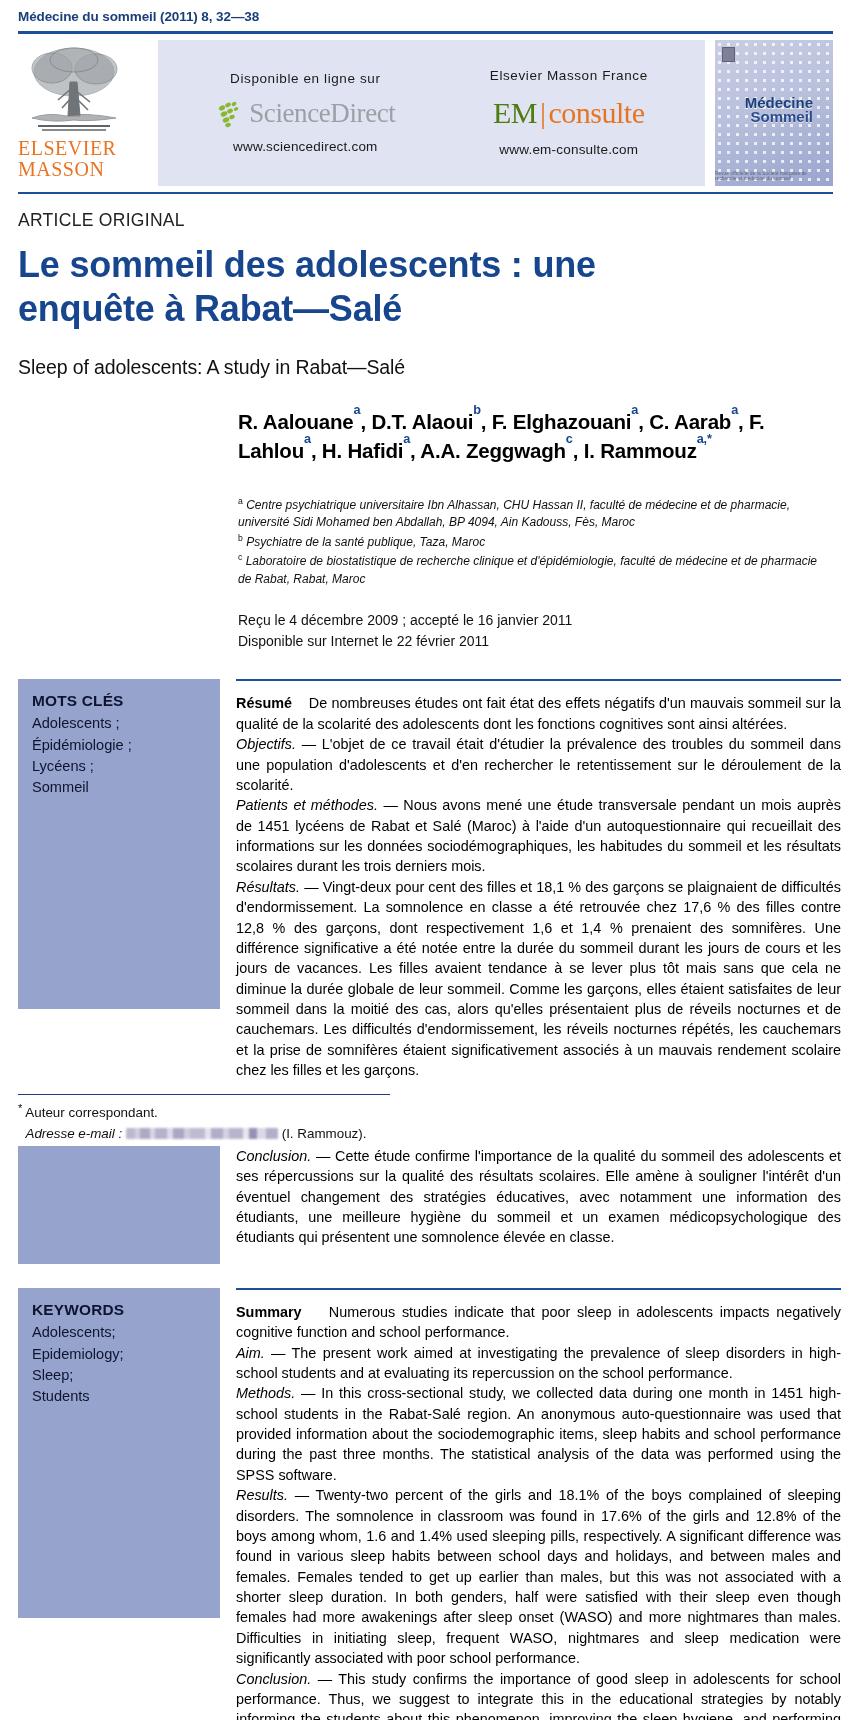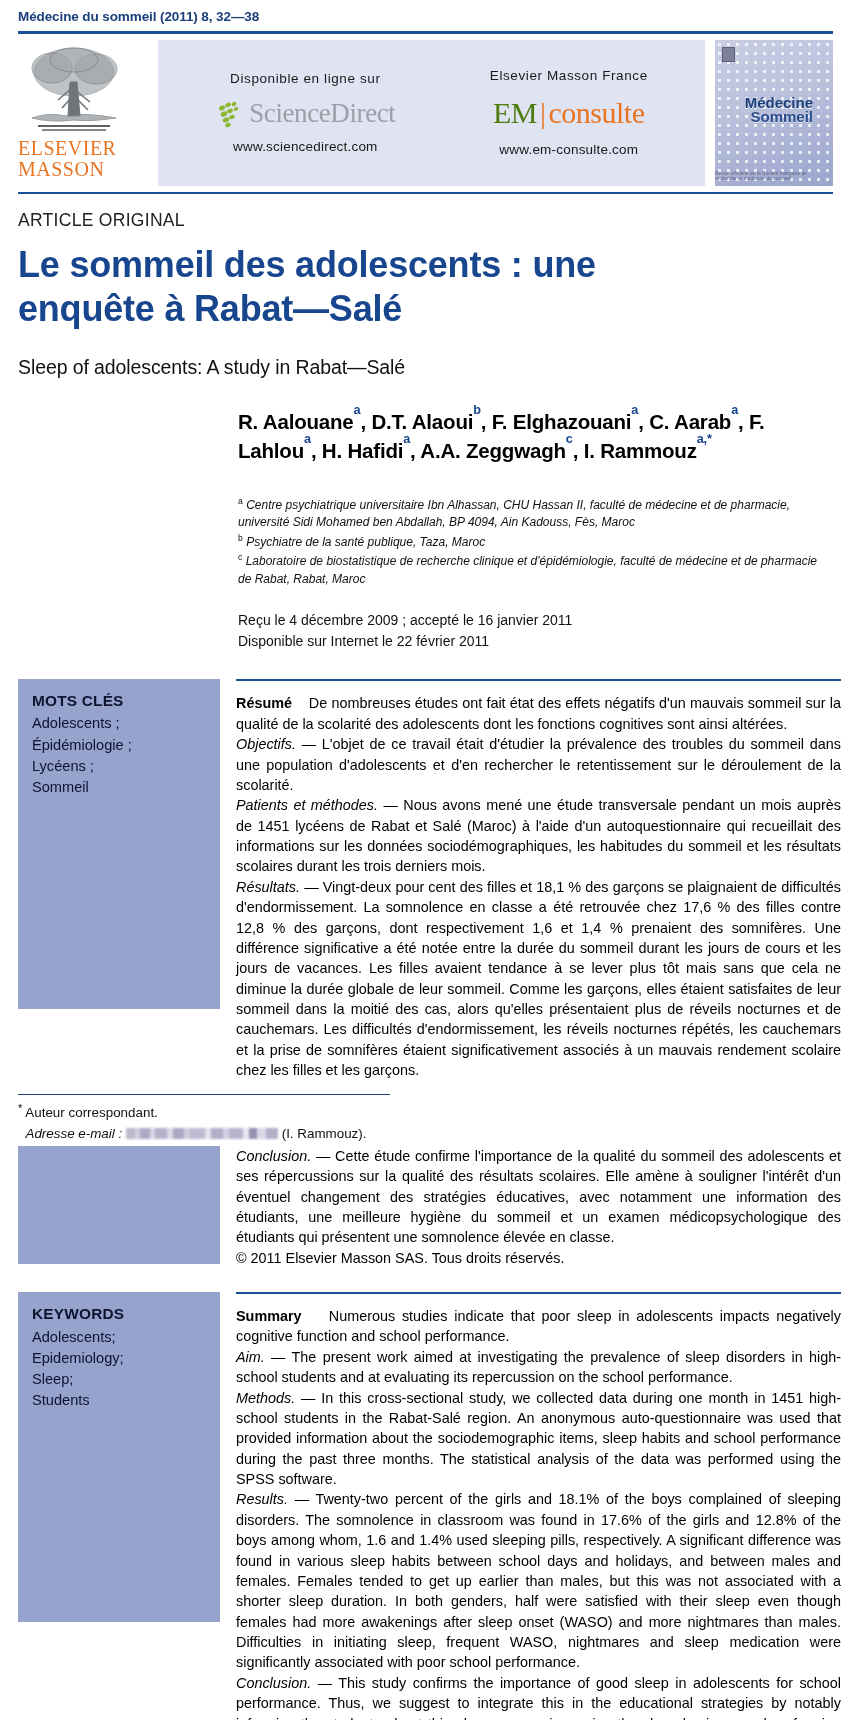--- a/index.html
+++ b/index.html
@@ -451,21 +451,20 @@
 
   <div class="abs-row abs-continue">
     <div class="kw-col">
       <div class="kw-box" style="min-height:118px;"></div>
     </div>
     <div class="abs-col">
       <div class="abs-text">
         <p>
           <span class="abs-em">Conclusion.</span><span> — </span><span>Cette étude confirme l'importance de la qualité du sommeil des adolescents et ses répercussions sur la qualité des résultats scolaires. Elle amène à souligner l'intérêt d'un éventuel changement des stratégies éducatives, avec notamment une information des étudiants, une meilleure hygiène du sommeil et un examen médicopsychologique des étudiants qui présentent une somnolence élevée en classe.</span>
         </p>
-        <p>© 2011 Elsevier Masson SAS. Tous droits réservés.</p>
       </div>
     </div>
   </div>
 
   <div class="abs-row" style="margin-top:24px;">
     <div class="kw-col">
       <div class="kw-box tall">
         <div class="kw-title">KEYWORDS</div>
         <span class="kw-item">Adolescents;</span>
         <span class="kw-item">Epidemiology;</span>

